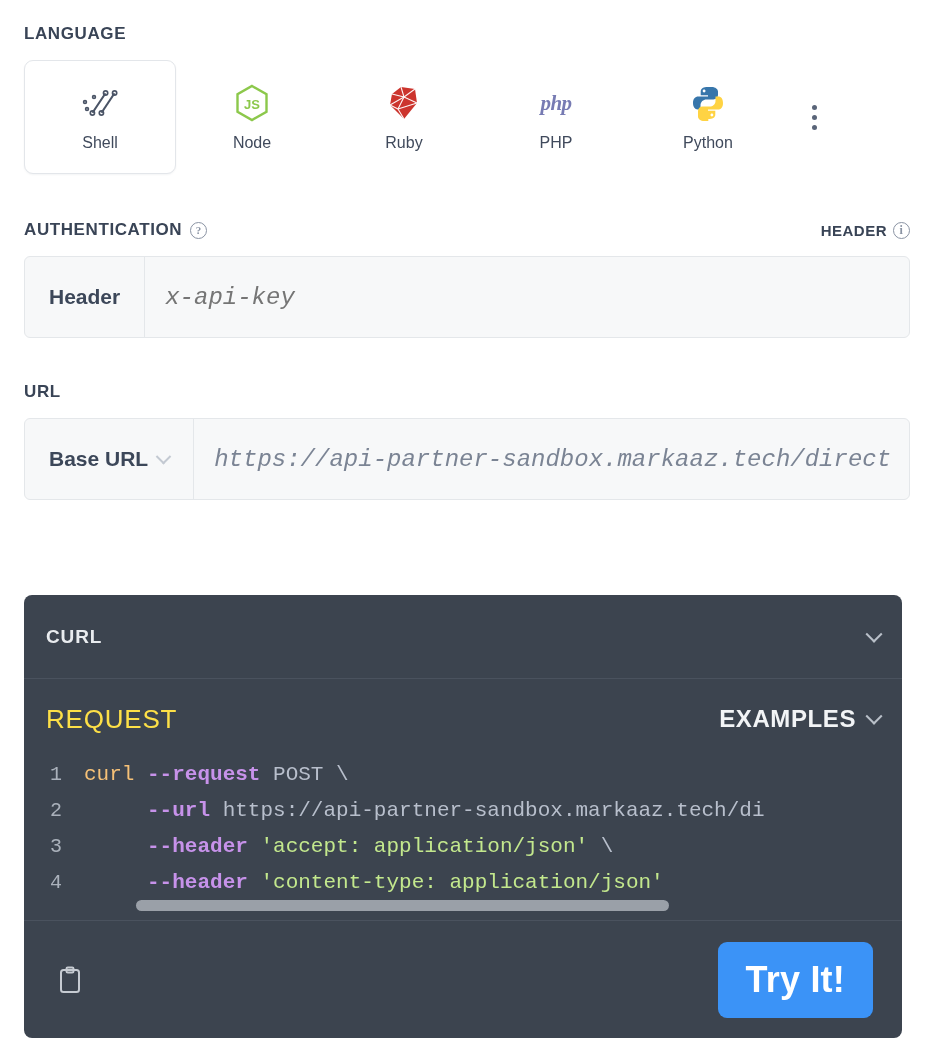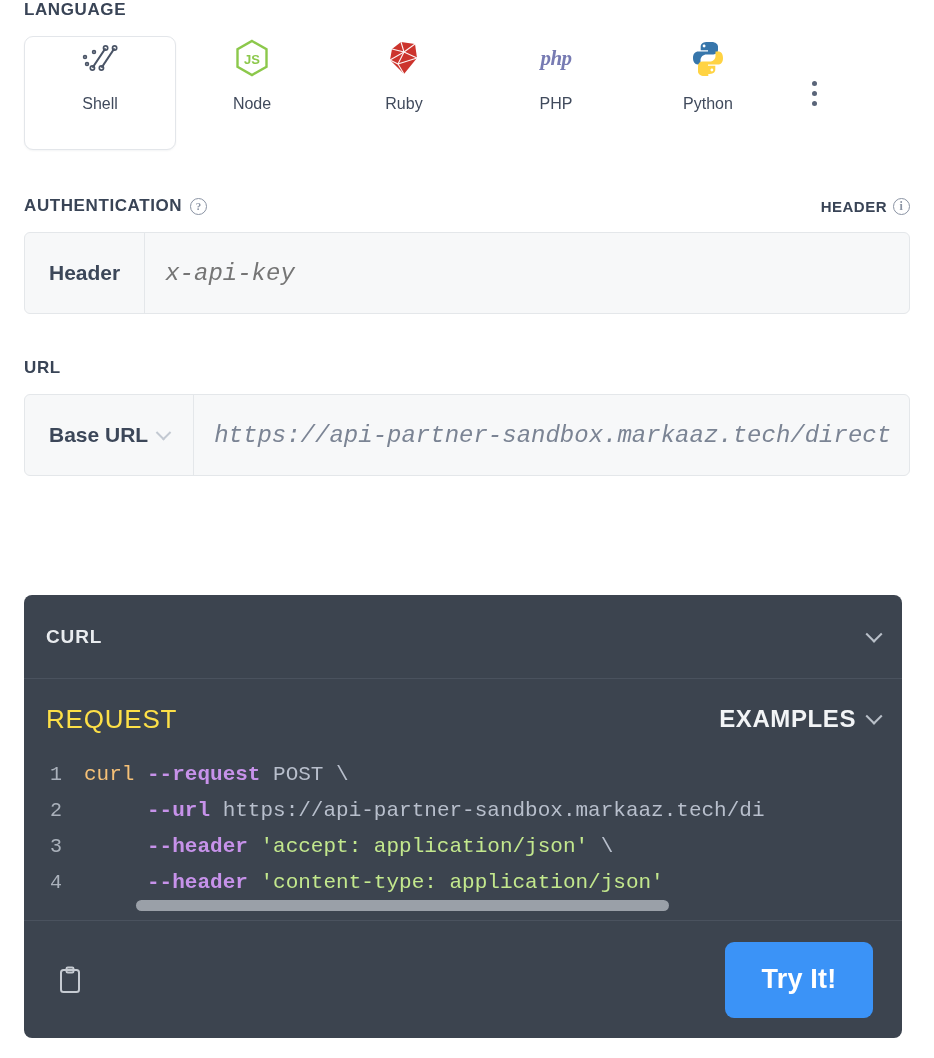--- a/index.html
+++ b/index.html
@@ -58,35 +58,36 @@
     justify-content: center;
     font-size: 11px;
     font-weight: 700;
     color: #8a93a3;
     line-height: 1;
     font-family: "Liberation Serif", serif;
   }
   .circ-icon.info { font-family: "Liberation Serif", serif; font-size: 12px; }
 
   
-  #language-section { }
+  #language-section { padding-top: 24px; }
 
   .lang-tabs {
     display: flex;
     align-items: stretch;
     margin-top: 16px;
     height: 114px;
   }
 
   .lang-tab {
     width: 152px;
     display: flex;
     flex-direction: column;
     align-items: center;
-    gap: 16px;
+    justify-content: center;
+    gap: 10px;
     border-radius: 9px;
     border: 1px solid transparent;
     cursor: pointer;
     background: transparent;
   }
   .lang-tab.selected {
     background: #ffffff;
     border: 1px solid #e3e6ea;
     box-shadow: 0 1px 2px rgba(20,30,50,0.05);
   }
@@ -302,21 +303,21 @@
     justify-content: center;
     cursor: pointer;
   }
 
   .try-btn {
     background: #3b93f7;
     color: #ffffff;
     border: none;
     border-radius: 9px;
     font-family: "Liberation Sans", sans-serif;
-    font-size: 27px;
+    font-size: 36px;
     font-weight: 700;
     padding: 0 28px;
     height: 76px;
     min-width: 148px;
     cursor: pointer;
     letter-spacing: 0.2px;
   }
 </style>
 </head>
 <body>

